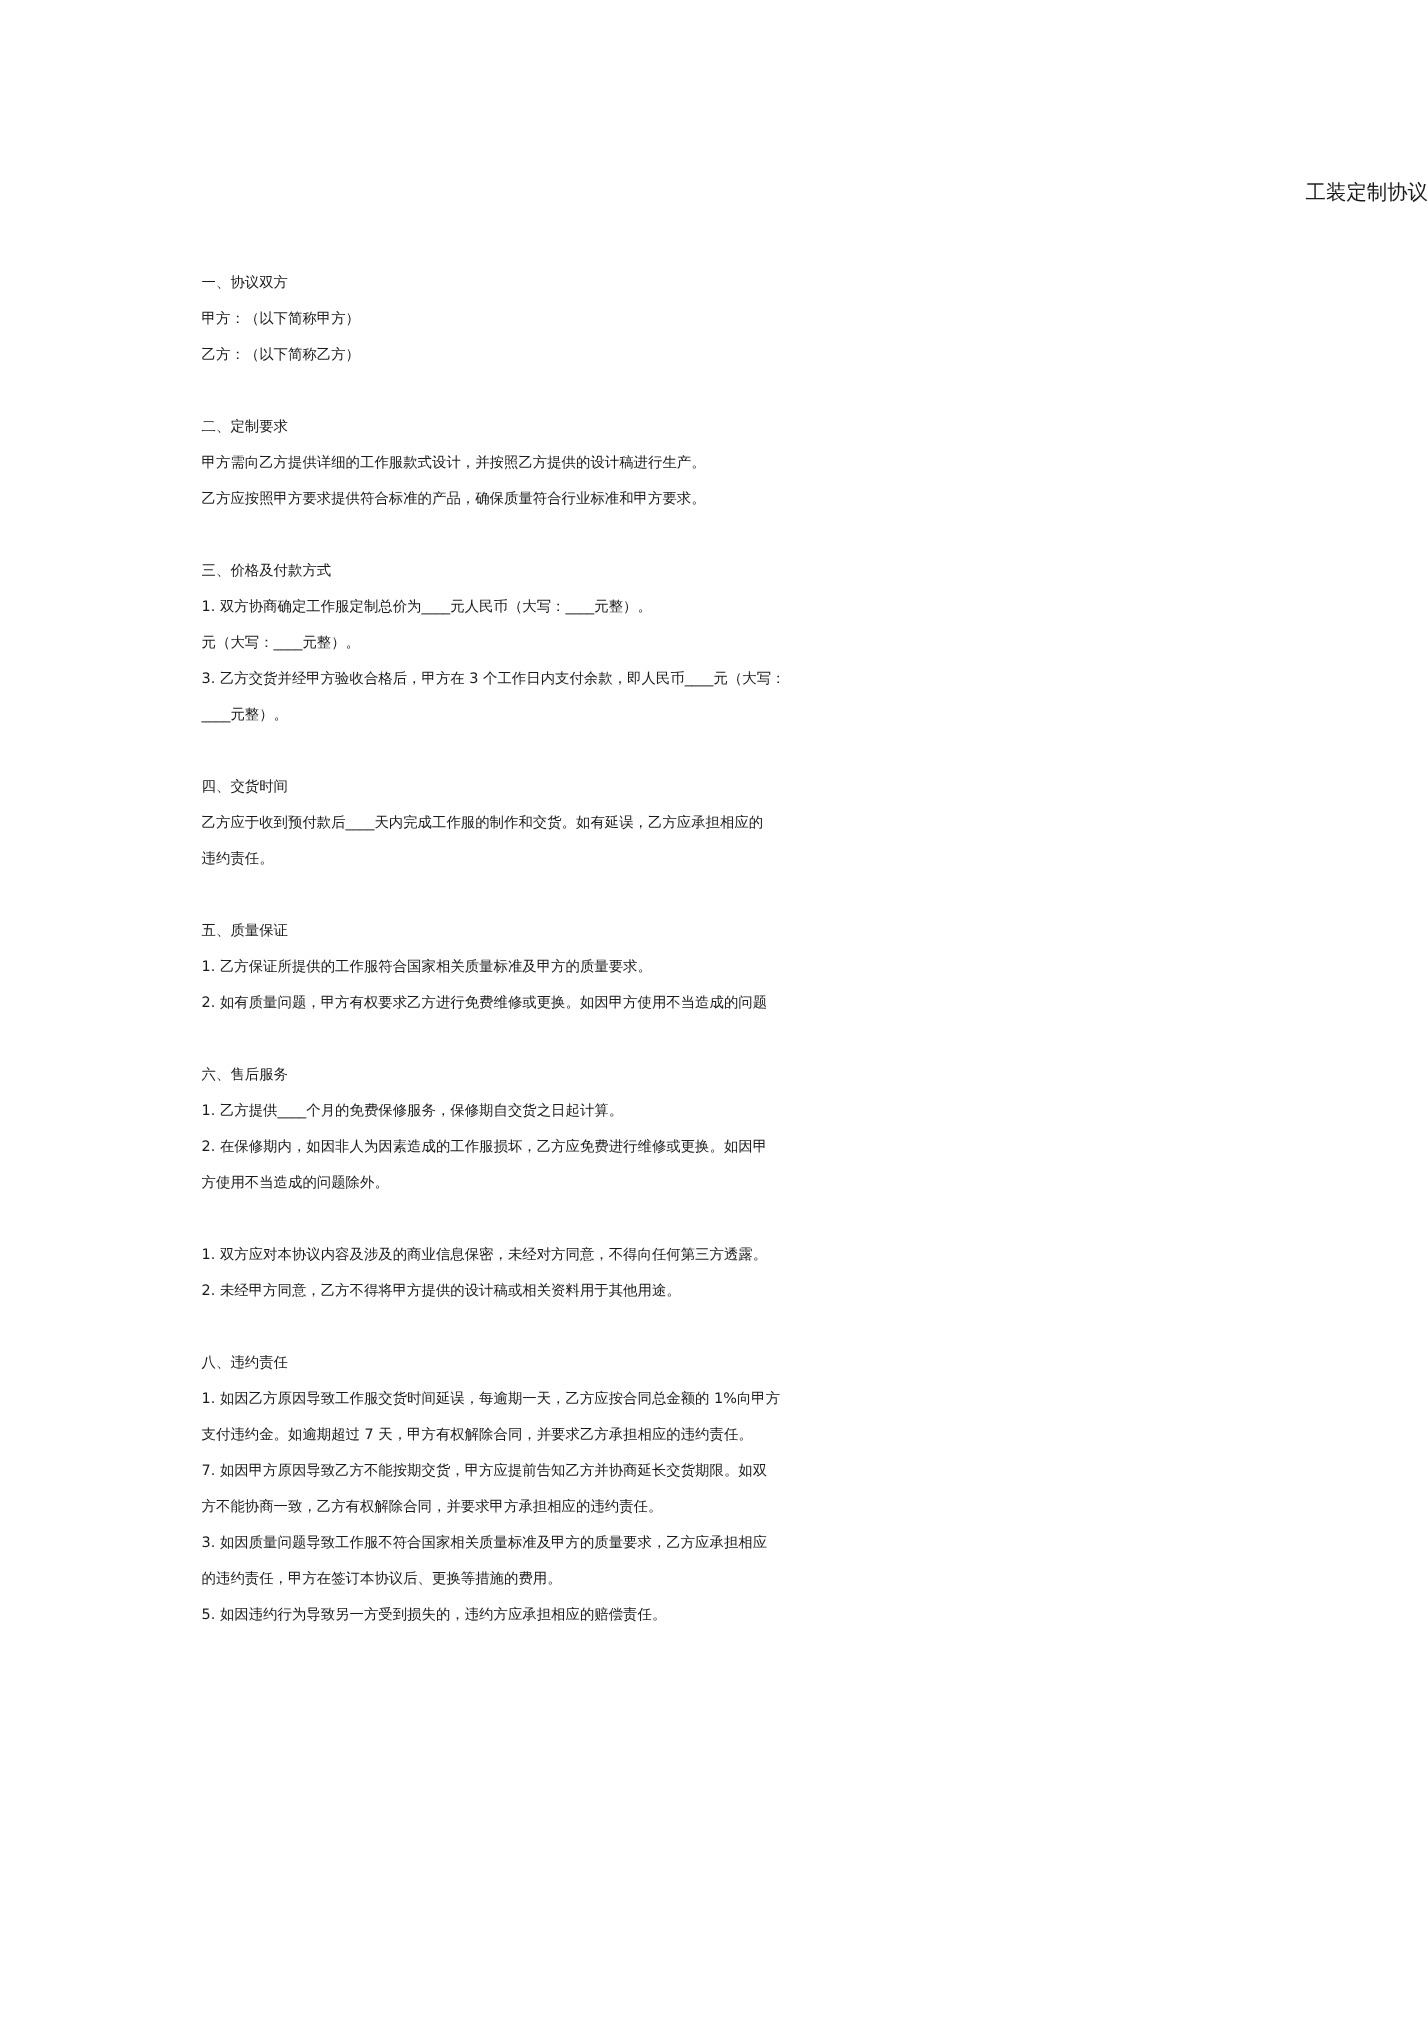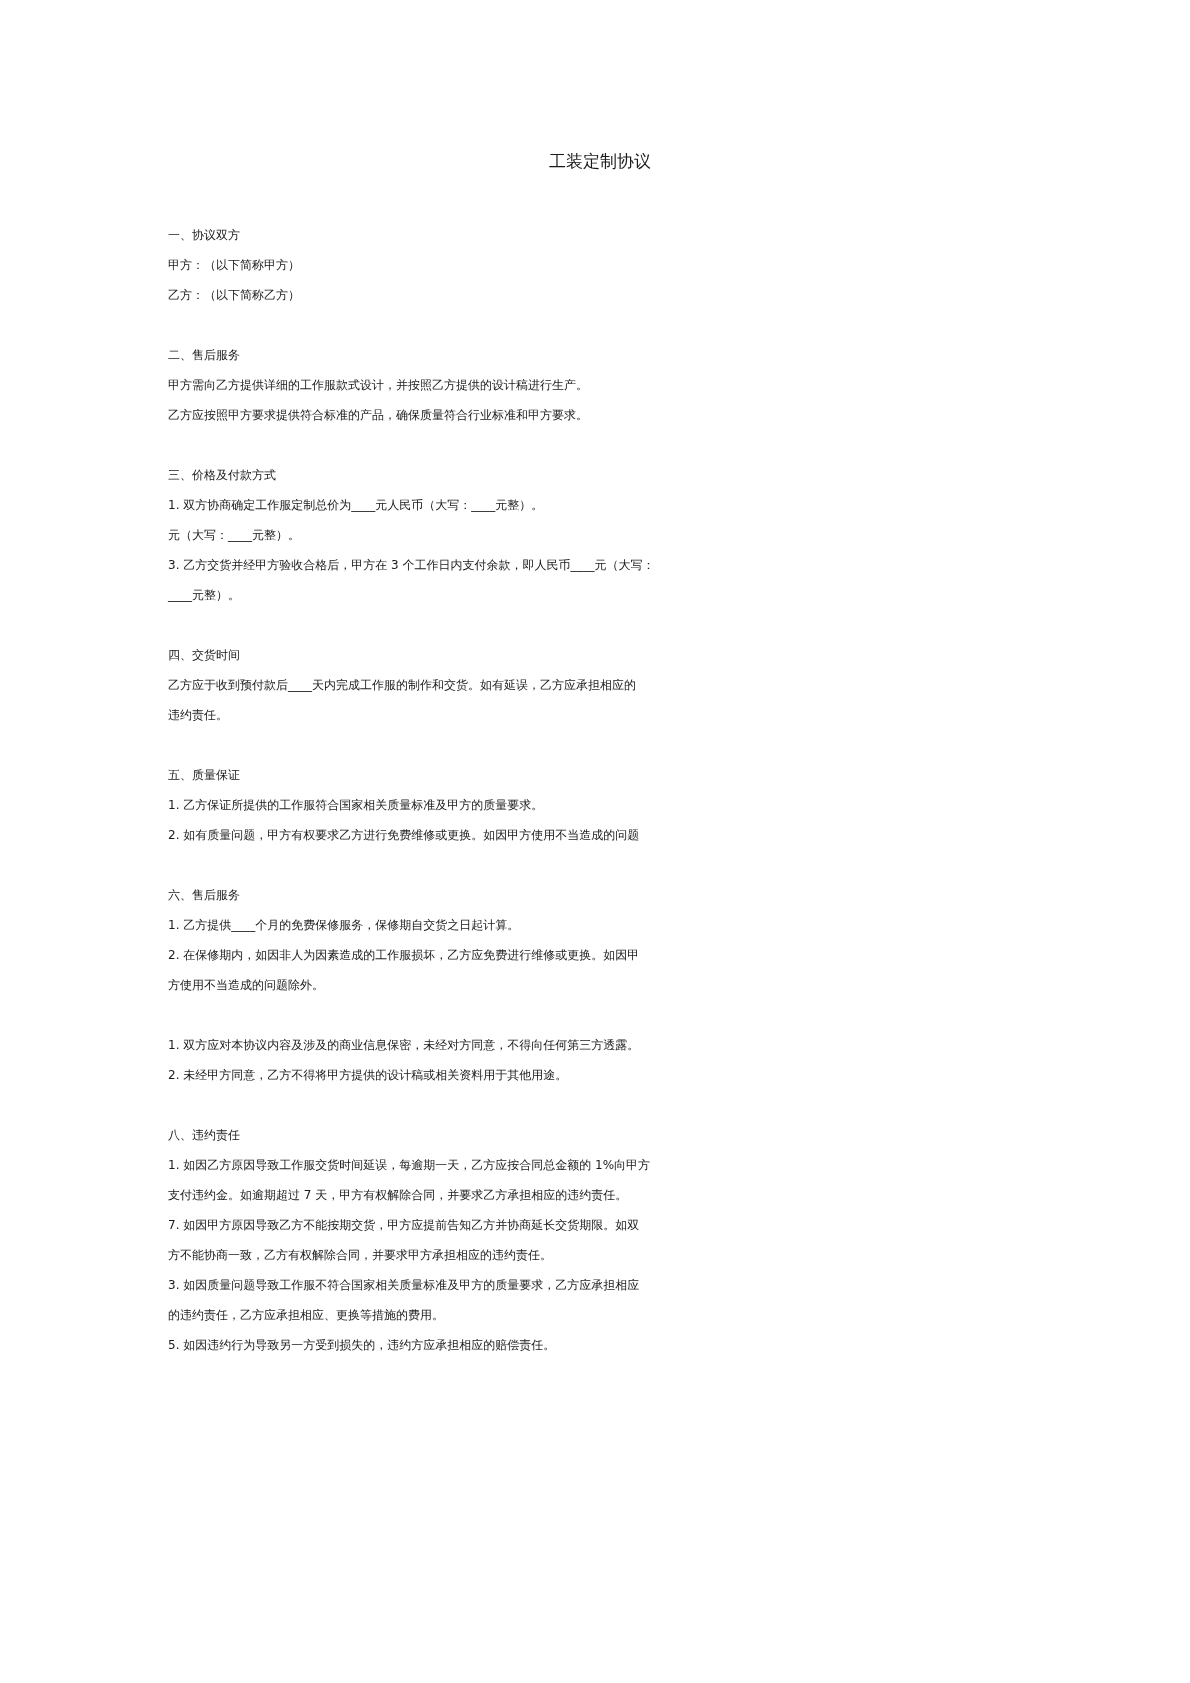--- a/index.html
+++ b/index.html
@@ -15,21 +15,21 @@
       font-family: "DejaVu Sans", "Liberation Sans", sans-serif;
       color: #1a1a1a;
     }
     .page {
       position: absolute;
       left: 168px;
       top: 146px;
       width: 860px;
     }
     .title {
-      text-align: center;
+      text-align: right;
       font-size: 17px;
       line-height: 30px;
       height: 30px;
       margin-left: -168px;
       width: 1190px;
       padding-left: 10px;
       box-sizing: border-box;
     }
     .title-gap { height: 44px; }
     .section { margin-bottom: 30px; }
@@ -48,21 +48,21 @@
   <div class="title">工装定制协议</div>
   <div class="title-gap"></div>
 
   <div class="section">
     <div class="line heading">一、协议双方</div>
     <div class="line">甲方：（以下简称甲方）</div>
     <div class="line">乙方：（以下简称乙方）</div>
   </div>
 
   <div class="section">
-    <div class="line heading">二、售后服务</div>
+    <div class="line heading">二、定制要求</div>
     <div class="line">甲方需向乙方提供详细的工作服款式设计，并按照乙方提供的设计稿进行生产。</div>
     <div class="line">乙方应按照甲方要求提供符合标准的产品，确保质量符合行业标准和甲方要求。</div>
   </div>
 
   <div class="section">
     <div class="line heading">三、价格及付款方式</div>
     <div class="line">1. 双方协商确定工作服定制总价为____元人民币（大写：____元整）。</div>
     <div class="line">元（大写：____元整）。</div>
     <div class="line">3. 乙方交货并经甲方验收合格后，甲方在 3 个工作日内支付余款，即人民币____元（大写：</div>
     <div class="line">____元整）。</div>
@@ -92,16 +92,16 @@
     <div class="line">2. 未经甲方同意，乙方不得将甲方提供的设计稿或相关资料用于其他用途。</div>
   </div>
 
   <div class="section">
     <div class="line heading">八、违约责任</div>
     <div class="line">1. 如因乙方原因导致工作服交货时间延误，每逾期一天，乙方应按合同总金额的 1%向甲方</div>
     <div class="line">支付违约金。如逾期超过 7 天，甲方有权解除合同，并要求乙方承担相应的违约责任。</div>
     <div class="line">7. 如因甲方原因导致乙方不能按期交货，甲方应提前告知乙方并协商延长交货期限。如双</div>
     <div class="line">方不能协商一致，乙方有权解除合同，并要求甲方承担相应的违约责任。</div>
     <div class="line">3. 如因质量问题导致工作服不符合国家相关质量标准及甲方的质量要求，乙方应承担相应</div>
-    <div class="line">的违约责任，乙方应承担相应、更换等措施的费用。</div>
+    <div class="line">的违约责任，甲方在签订本协议后、更换等措施的费用。</div>
     <div class="line">5. 如因违约行为导致另一方受到损失的，违约方应承担相应的赔偿责任。</div>
   </div>
 </div>
 
 </body></html>

